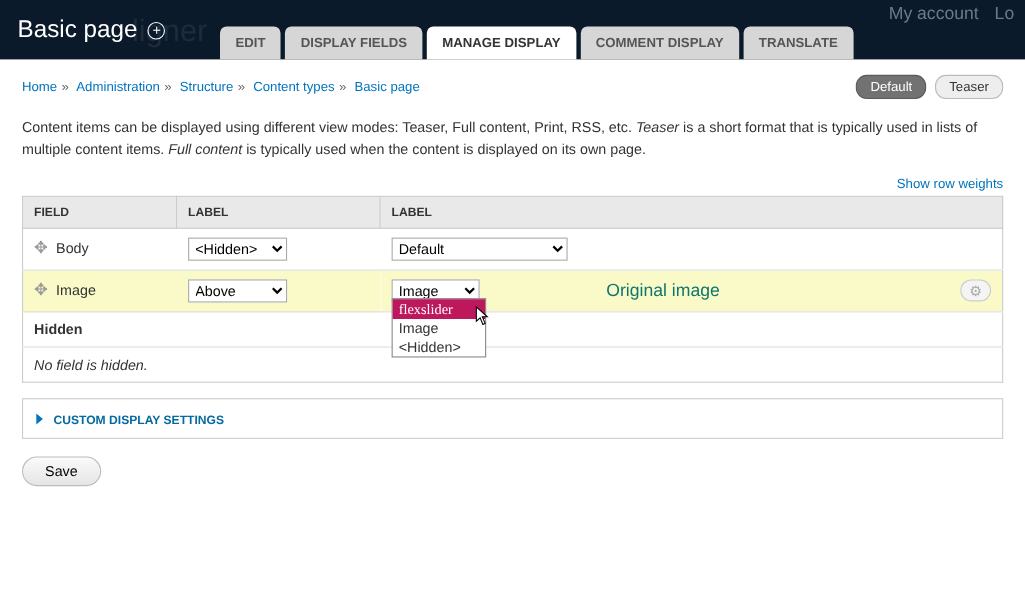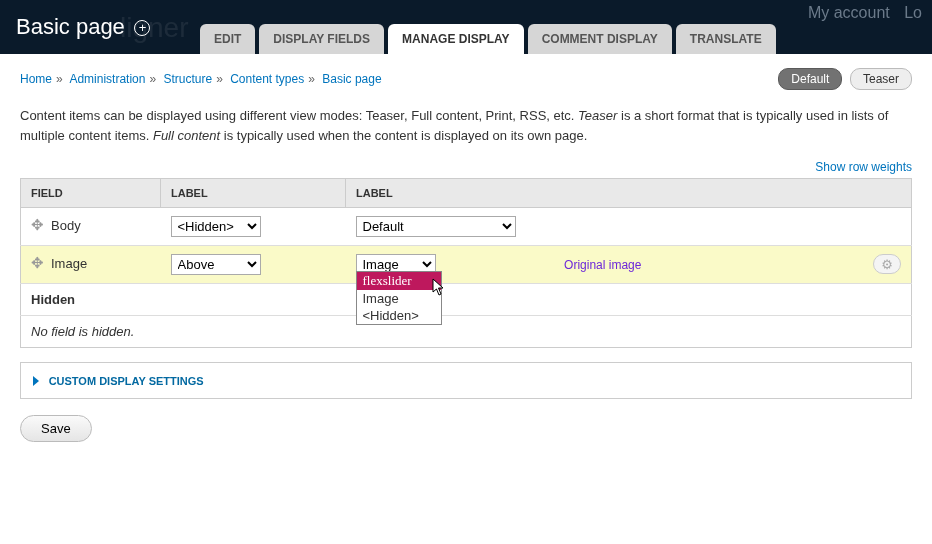--- a/index.html
+++ b/index.html
@@ -37,21 +37,21 @@
 .hidden-section td { font-weight: bold; padding: 10px; }
 .no-hidden td { font-style: italic; padding: 10px 12px 14px; }
 .custom-settings { border: 1px solid #ccc; margin-top: 14px; padding: 10px 12px; }
 .custom-settings-title { color: #0369a1; font-weight: bold; font-size: 11px; }
 .tri { display: inline-block; width: 0; height: 0; border-top: 5px solid transparent; border-bottom: 5px solid transparent; border-left: 6px solid #0074bd; margin-right: 6px; vertical-align: -1px; }
 .save-btn { margin-top: 16px; padding: 5px 20px; border-radius: 14px; border: 1px solid #bbb; background: linear-gradient(#fafafa,#e5e5e5); cursor: pointer; font-size: 13px; }
 .dropdown-pop { position: absolute; border: 1px solid #888; background: #fff; font-size: 13px; z-index: 10; width: 86px; }
 .dropdown-pop div { padding: 1px 6px; cursor: pointer; }
 .dropdown-pop div.hl { background: #be185d; color: #fff; font-family: Liberation Serif, serif; }
 .cursor-arrow { position: absolute; z-index: 20; pointer-events: none; font-size: 16px; color: #000; }
-.summary { color: #6d28d9; font-size: 12px; text-align: center; }
+.summary { color: #0f766e; font-size: 16px; text-align: center; }
 .rel { position: relative; }
 </style>
 </head>
 <body>
 
 <div class="header">
   <span class="header-title">Basic page</span>
   <span class="header-plus">+</span>
   <span class="header-watermark">ligner</span>
   <div class="header-links">

